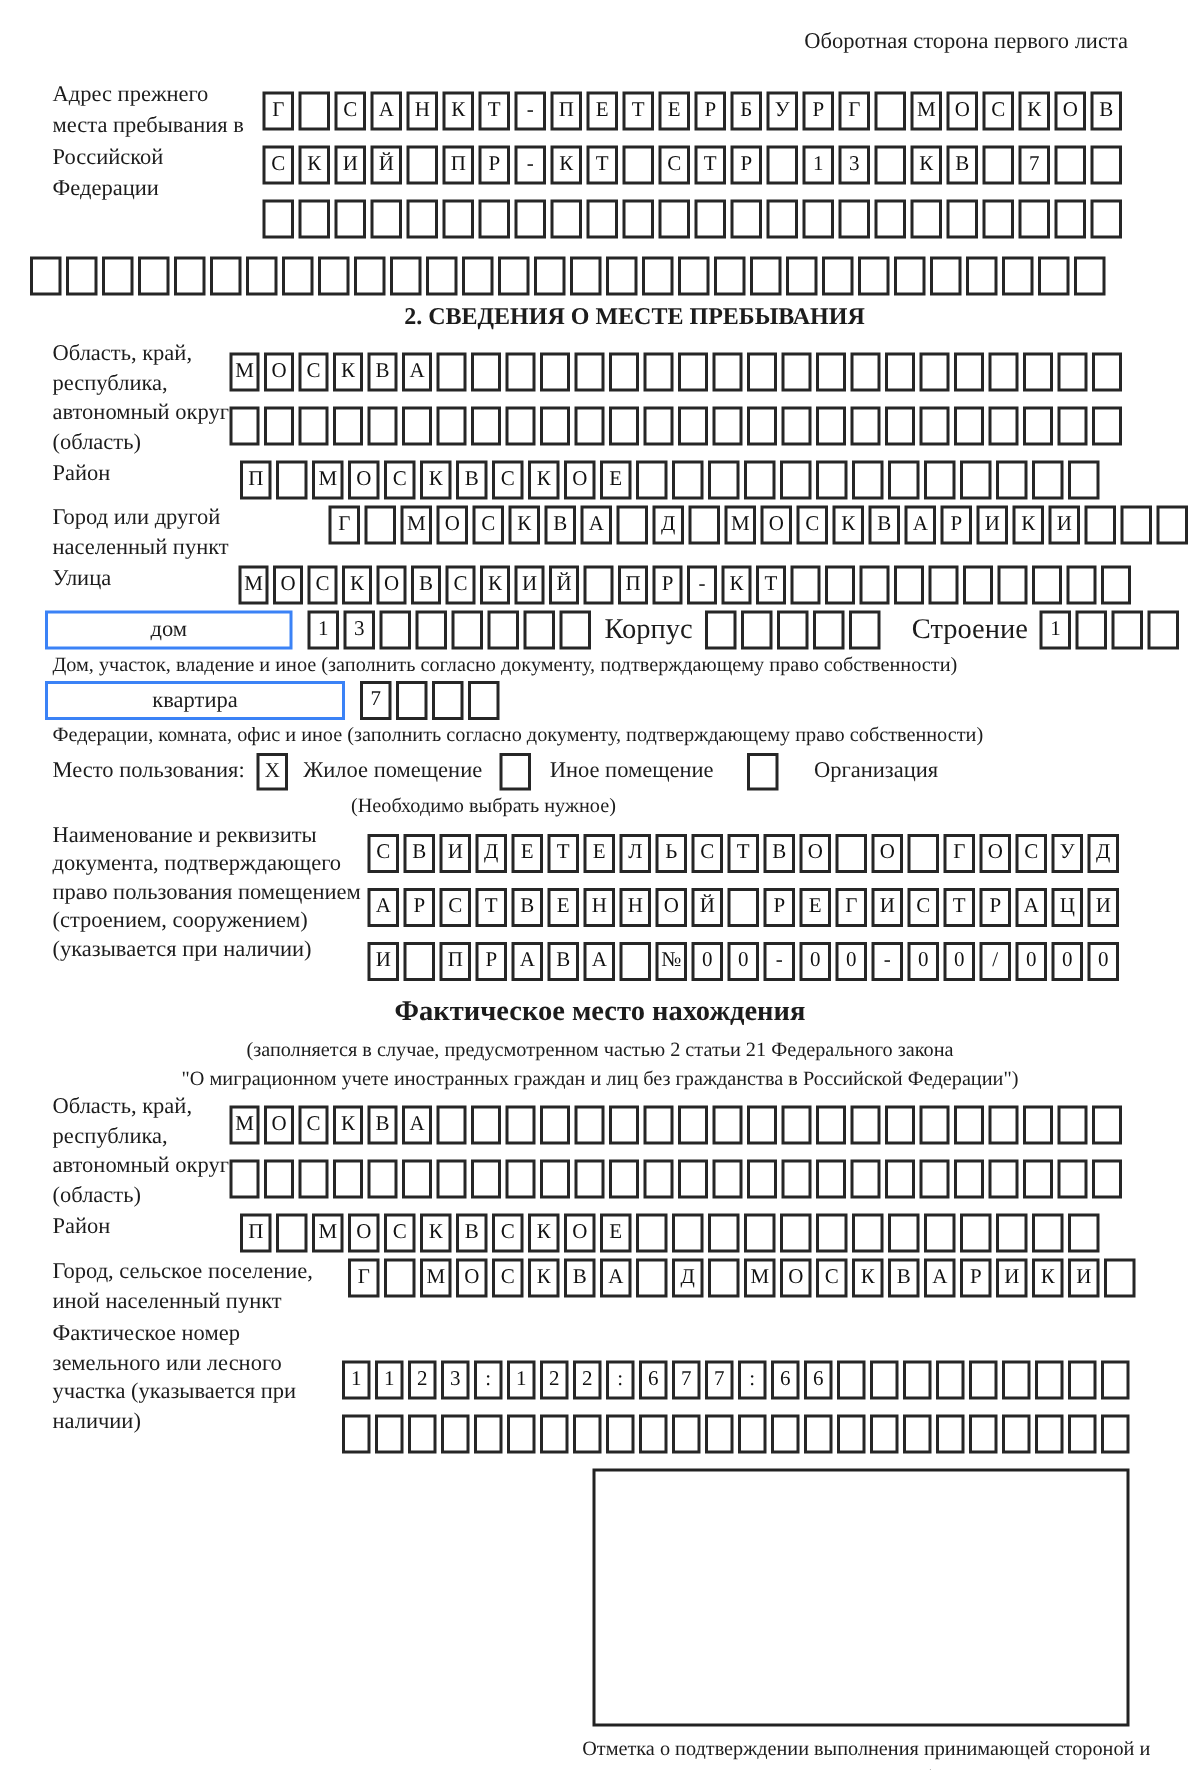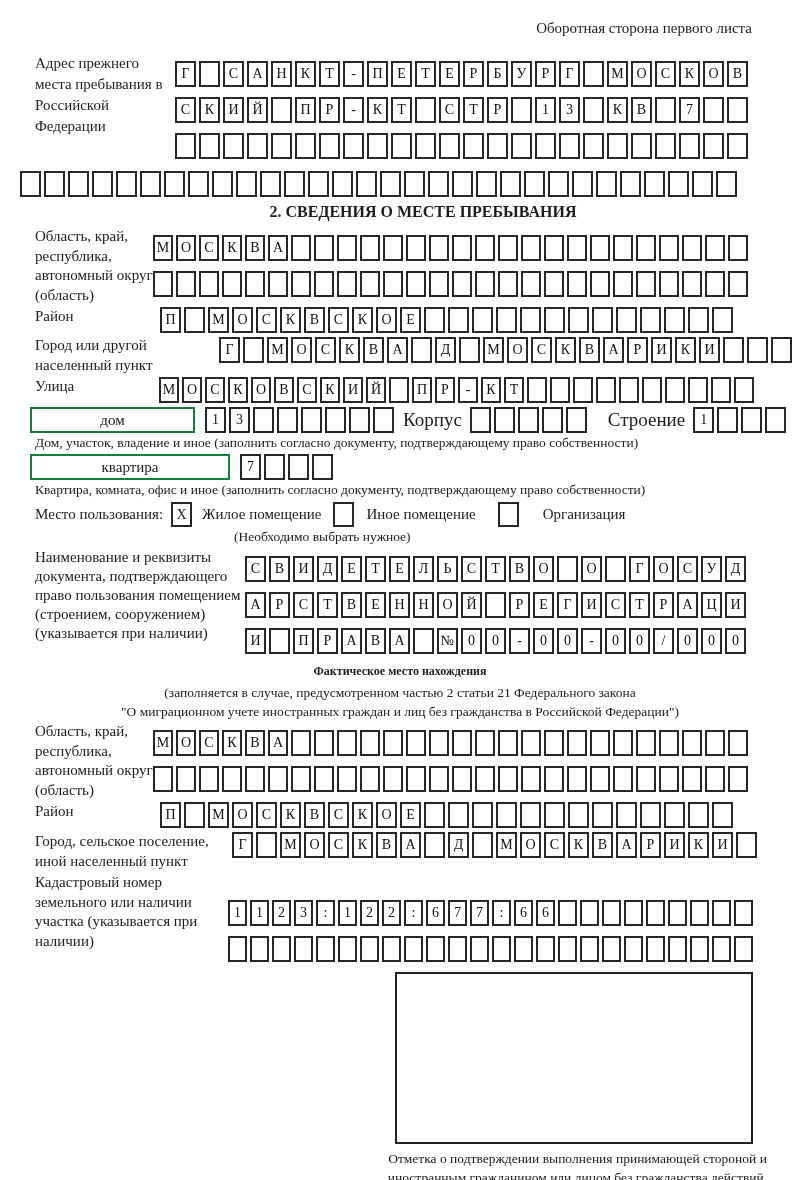--- a/index.html
+++ b/index.html
@@ -25,26 +25,26 @@
   .w-rayon .lbl{width:160px;}
   .w-city1 .lbl{width:219px;margin-top:-1px;}
   .w-street .lbl{width:159px;}
   .w-doc   .lbl{width:245px;line-height:19px;}
   .w-city2 .lbl{width:232px;}
   .w-kad   .lbl{width:228px;}
 
   .note-c{text-align:center;font-size:13.5px;margin:3px 0 2px 0;}
   .note-l{font-size:13.5px;margin:2px 0 3px 35px;}
   .sec-title{text-align:center;font-weight:bold;font-size:16px;margin:4px 0 6px 0;padding-left:46px;}
-  .sub-title{text-align:center;font-weight:bold;font-size:12px;margin:8px 0 6px 0;}
+  .sub-title{text-align:center;font-weight:bold;font-size:19px;margin:8px 0 6px 0;}
   .hdr-note{text-align:right;padding:20px 48px 16px 4px;font-size:15px;}
 
   
   .hrow{display:flex;align-items:center;margin:2px 0 2px 30px;line-height:0;}
-  .wbox{display:inline-block;box-sizing:border-box;height:26px;border:2px solid #15803d;
+  .wbox{display:inline-block;box-sizing:border-box;height:26px;border:2px solid #3b82f6;
         text-align:center;font:400 15px/22px "Liberation Serif",serif;line-height:22px;}
   .wbox.dom{width:165px;margin-right:10px;}
   .wbox.kv{width:200px;margin-right:10px;}
   .inl{font-size:19px;line-height:26px;display:inline-block;}
 
   
   .stay-row{display:flex;align-items:center;margin:4px 0 1px 35px;}
   .chk{display:inline-block;box-sizing:border-box;width:21px;height:25px;
        border:2px solid #262626;text-align:center;font:400 14px/21px "Liberation Serif",serif;}
   .stay-row .o-lbl{font-size:15px;}
@@ -106,21 +106,21 @@
     <span class="boxes lg"><span class="cell"></span><span class="cell"></span><span class="cell"></span><span class="cell"></span><span class="cell"></span></span>
     <span class="inl" style="margin:0 8px 0 18px;">Строение</span>
     <span class="boxes lg"><span class="cell">1</span><span class="cell"></span><span class="cell"></span><span class="cell"></span></span>
   </div>
   <div class="note-l">Дом, участок, владение и иное (заполнить согласно документу, подтверждающему право собственности)</div>
 
   <div class="hrow">
     <span class="wbox kv">квартира</span>
     <span class="boxes lg"><span class="cell">7</span><span class="cell"></span><span class="cell"></span><span class="cell"></span></span>
   </div>
-  <div class="note-l">Квартира, комната, офис и иное (заполнить согласно документу, подтверждающему право собственности)</div>
+  <div class="note-l">Федерации, комната, офис и иное (заполнить согласно документу, подтверждающему право собственности)</div>
 
   <div class="stay-row">
     <span class="o-lbl">Место пользования:</span>
     <span class="chk" style="margin-left:8px;">X</span>
     <span class="o-lbl" style="margin-left:10px;">Жилое помещение</span>
     <span class="chk" style="margin-left:12px;"></span>
     <span class="o-lbl" style="margin-left:12px;">Иное помещение</span>
     <span class="chk" style="margin-left:22px;"></span>
     <span class="o-lbl" style="margin-left:24px;">Организация</span>
   </div>
@@ -152,21 +152,21 @@
     <div class="lbl">Район</div>
     <div class="boxes lg rowgap"><span class="cell">П</span><span class="cell"></span><span class="cell">М</span><span class="cell">О</span><span class="cell">С</span><span class="cell">К</span><span class="cell">В</span><span class="cell">С</span><span class="cell">К</span><span class="cell">О</span><span class="cell">Е</span><span class="cell"></span><span class="cell"></span><span class="cell"></span><span class="cell"></span><span class="cell"></span><span class="cell"></span><span class="cell"></span><span class="cell"></span><span class="cell"></span><span class="cell"></span><span class="cell"></span><span class="cell"></span><span class="cell"></span></div>
   </div>
 
   <div class="field w-city2">
     <div class="lbl">Город, сельское поселение, иной населенный пункт</div>
     <div class="boxes lg rowgap"><span class="cell">Г</span><span class="cell"></span><span class="cell">М</span><span class="cell">О</span><span class="cell">С</span><span class="cell">К</span><span class="cell">В</span><span class="cell">А</span><span class="cell"></span><span class="cell">Д</span><span class="cell"></span><span class="cell">М</span><span class="cell">О</span><span class="cell">С</span><span class="cell">К</span><span class="cell">В</span><span class="cell">А</span><span class="cell">Р</span><span class="cell">И</span><span class="cell">К</span><span class="cell">И</span><span class="cell"></span></div>
   </div>
 
   <div class="field w-kad">
-    <div class="lbl">Кадастровый номер земельного или наличии участка (указывается при наличии)</div>
+    <div class="lbl">Фактическое номер земельного или лесного участка (указывается при наличии)</div>
     <div style="margin-top:19px;">
       <div class="boxes sm rowgap"><span class="cell">1</span><span class="cell">1</span><span class="cell">2</span><span class="cell">3</span><span class="cell">:</span><span class="cell">1</span><span class="cell">2</span><span class="cell">2</span><span class="cell">:</span><span class="cell">6</span><span class="cell">7</span><span class="cell">7</span><span class="cell">:</span><span class="cell">6</span><span class="cell">6</span><span class="cell"></span><span class="cell"></span><span class="cell"></span><span class="cell"></span><span class="cell"></span><span class="cell"></span><span class="cell"></span><span class="cell"></span><span class="cell"></span></div>
       <div class="boxes sm rowgap"><span class="cell"></span><span class="cell"></span><span class="cell"></span><span class="cell"></span><span class="cell"></span><span class="cell"></span><span class="cell"></span><span class="cell"></span><span class="cell"></span><span class="cell"></span><span class="cell"></span><span class="cell"></span><span class="cell"></span><span class="cell"></span><span class="cell"></span><span class="cell"></span><span class="cell"></span><span class="cell"></span><span class="cell"></span><span class="cell"></span><span class="cell"></span><span class="cell"></span><span class="cell"></span><span class="cell"></span></div>
     </div>
   </div>
 
   <div class="stamp-wrap">
     <div class="stamp-box"></div>
     <div class="stamp-note">Отметка о подтверждении выполнения принимающей стороной и иностранным гражданином или лицом без гражданства действий, необходимых для его постановки на учет по месту пребывания</div>
   </div>

